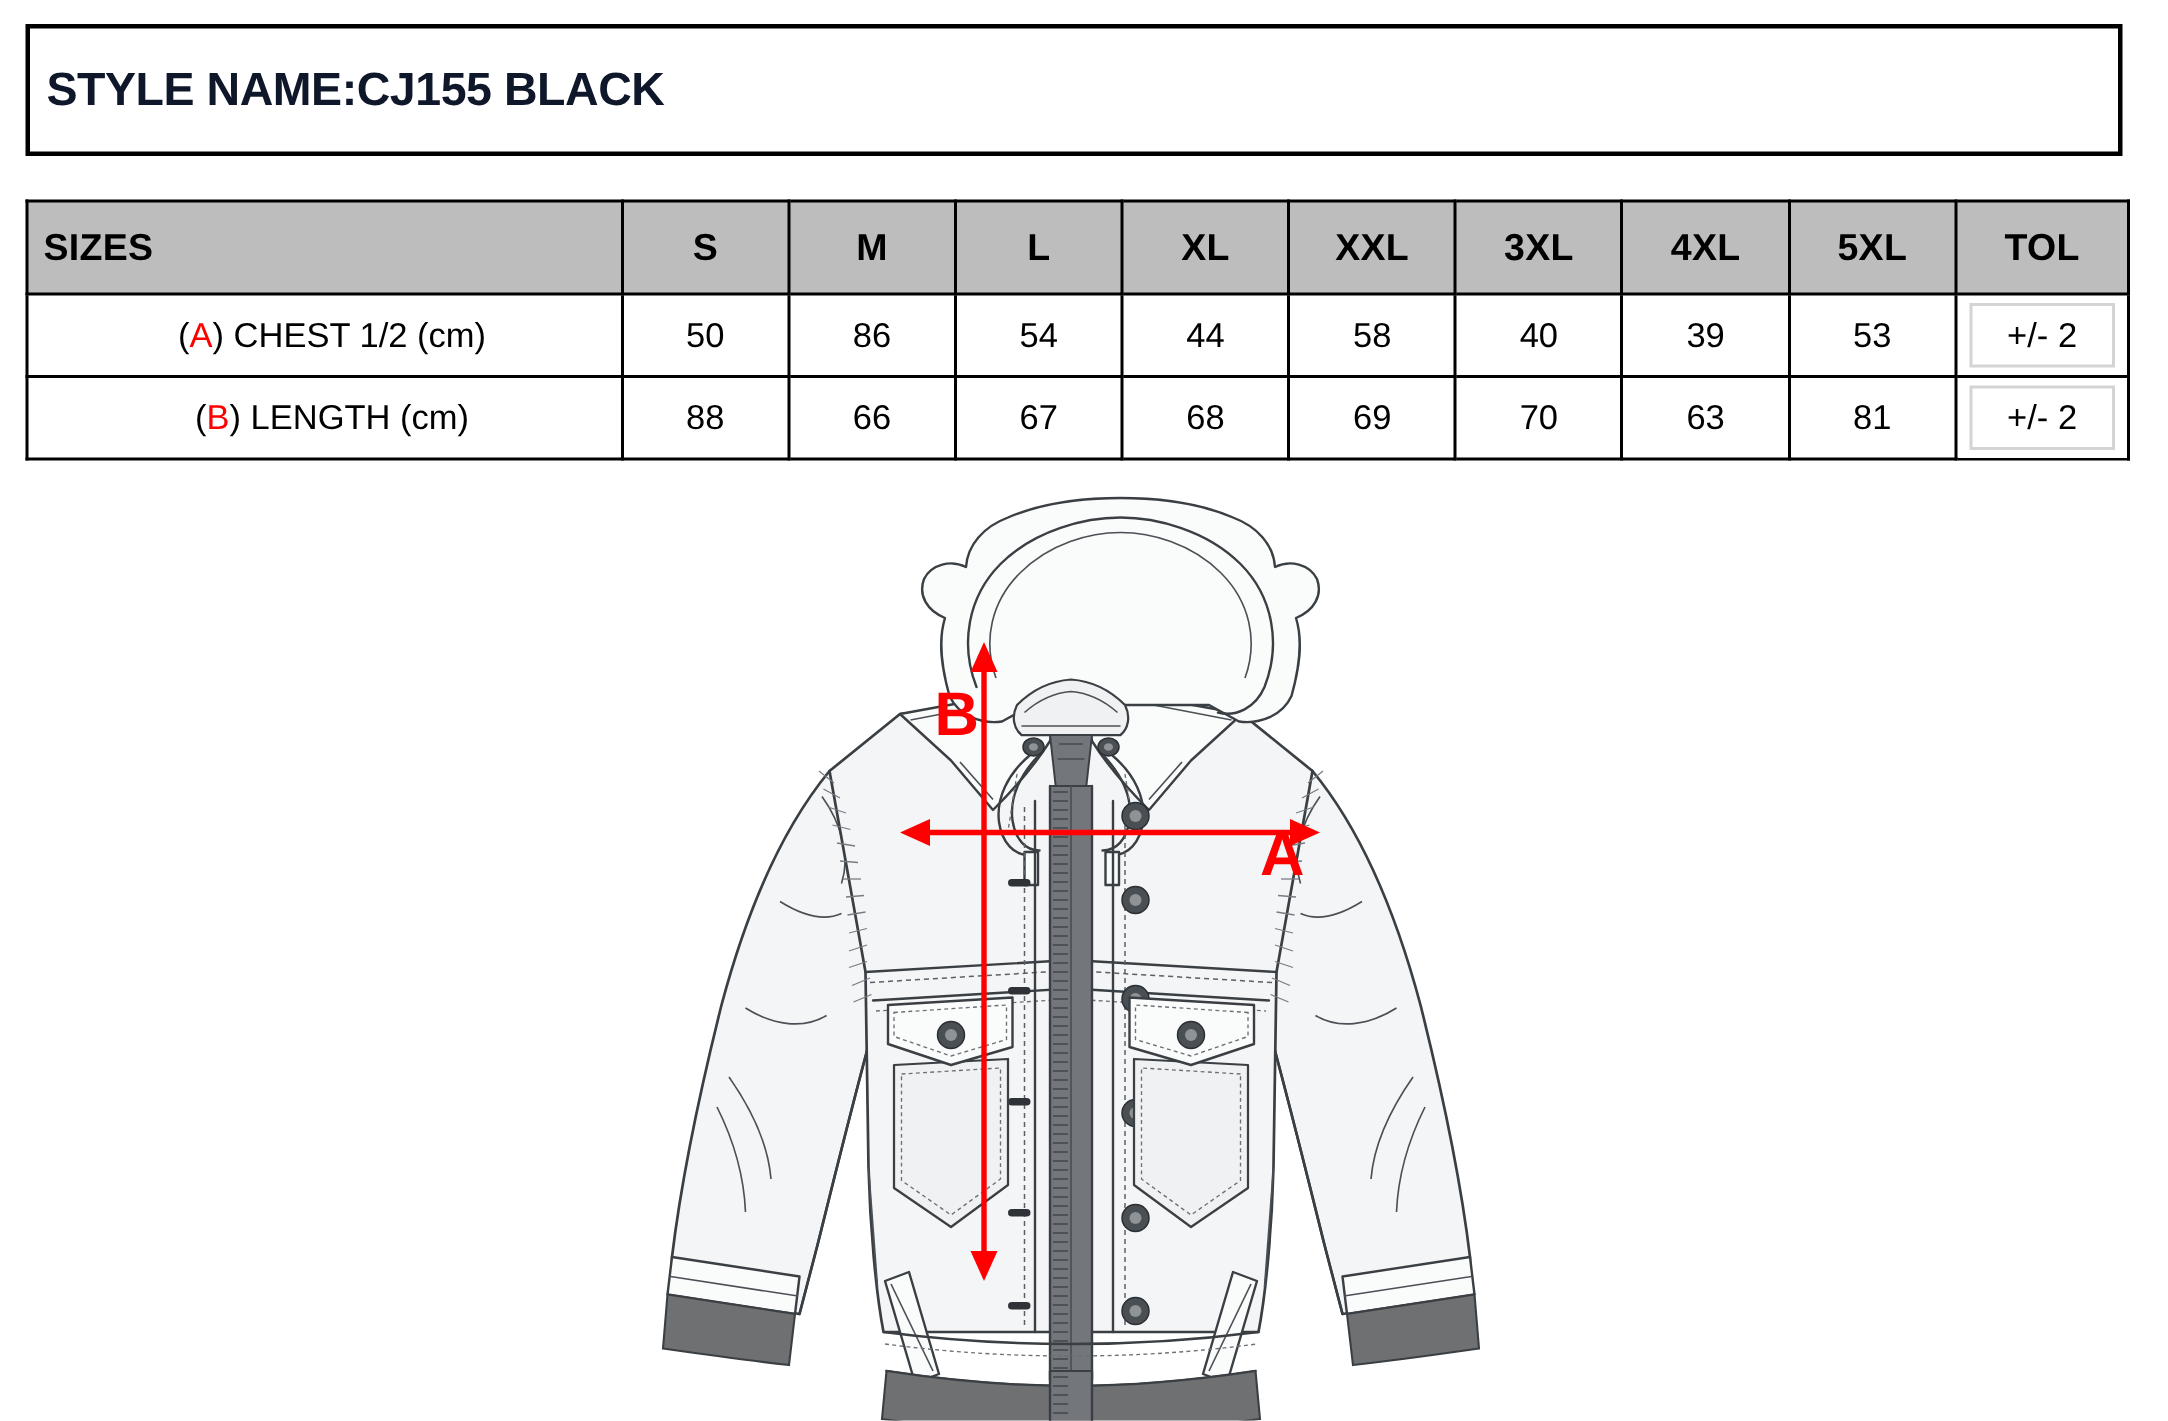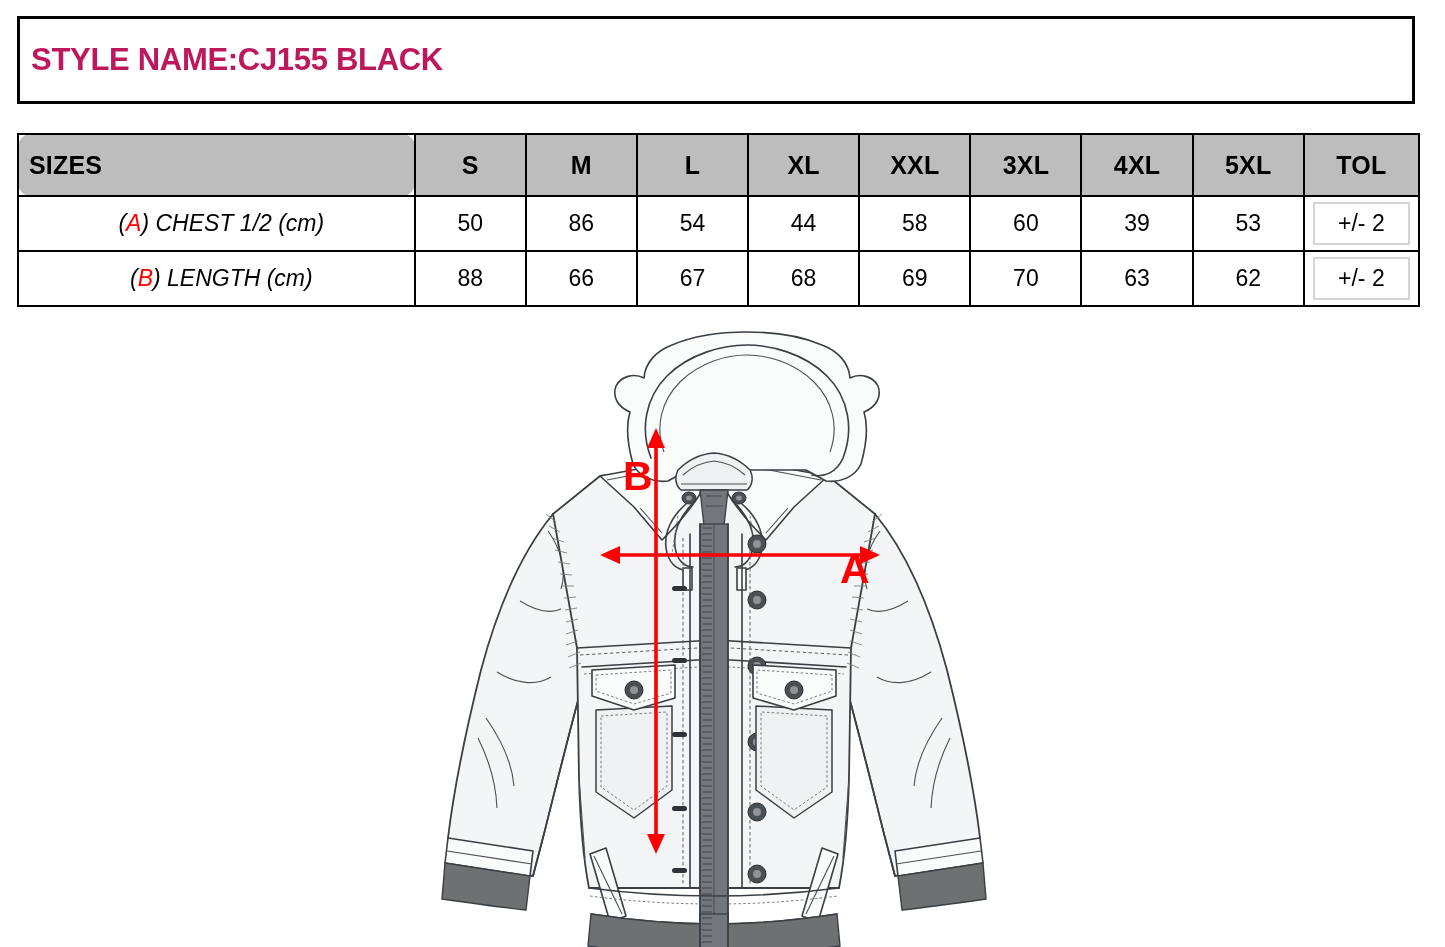--- a/index.html
+++ b/index.html
@@ -27,21 +27,21 @@
     background: #ffffff;
   }
   #title-text {
     position: absolute;
     left: 11px;
     top: 50%;
     transform: translateY(-50%);
     font-size: 31px;
     font-weight: bold;
     letter-spacing: -0.3px;
-    color: #be185d;
+    color: #0f172a;
     white-space: nowrap;
     font-stretch: condensed;
   }
 
   
   #size-table {
     position: absolute;
     left: 17px;
     top: 133px;
     width: 1403px;
@@ -62,34 +62,32 @@
     background: #bdbdbd;
     height: 62px;
     font-size: 25px;
     font-weight: bold;
     letter-spacing: 0.2px;
   }
   .hdr-label {
     text-align: left !important;
     padding-left: 10px !important;
     font-size: 25px;
-    border-radius: 13px;
   }
   .data-row td {
     height: 55px;
     font-size: 23px;
     font-weight: normal;
     background: #ffffff;
   }
   .row-label {
     text-align: right;
     padding-left: 10px !important;
     font-size: 23px;
     white-space: nowrap;
-    font-style: italic;
   }
   .mark {
     color: #ff0000;
   }
   .tol-cell {
     position: relative;
     border-left: 2.5px solid #000000 !important;
   }
   .tol-inner {
     position: absolute;
@@ -157,38 +155,38 @@
       <td>TOL</td>
     </tr>
 
     <tr class="data-row">
       <td class="row-label"><span>(</span><span class="mark">A</span><span>) CHEST 1/2 (cm)</span></td>
       <td>50</td>
       <td>86</td>
       <td>54</td>
       <td>44</td>
       <td>58</td>
-      <td>60</td>
+      <td>40</td>
       <td>39</td>
       <td>53</td>
       <td class="tol-cell">
         <div class="tol-inner">+/- 2</div>
       </td>
     </tr>
 
     <tr class="data-row">
       <td class="row-label"><span>(</span><span class="mark">B</span><span>) LENGTH (cm)</span></td>
       <td>88</td>
       <td>66</td>
       <td>67</td>
       <td>68</td>
       <td>69</td>
       <td>70</td>
       <td>63</td>
-      <td>62</td>
+      <td>81</td>
       <td class="tol-cell">
         <div class="tol-inner">+/- 2</div>
       </td>
     </tr>
   </tbody>
 </table>
 
 <div id="illustration">
 <svg id="jacket-svg" viewBox="0 0 1445 629" xmlns="http://www.w3.org/2000/svg">
   <defs>

